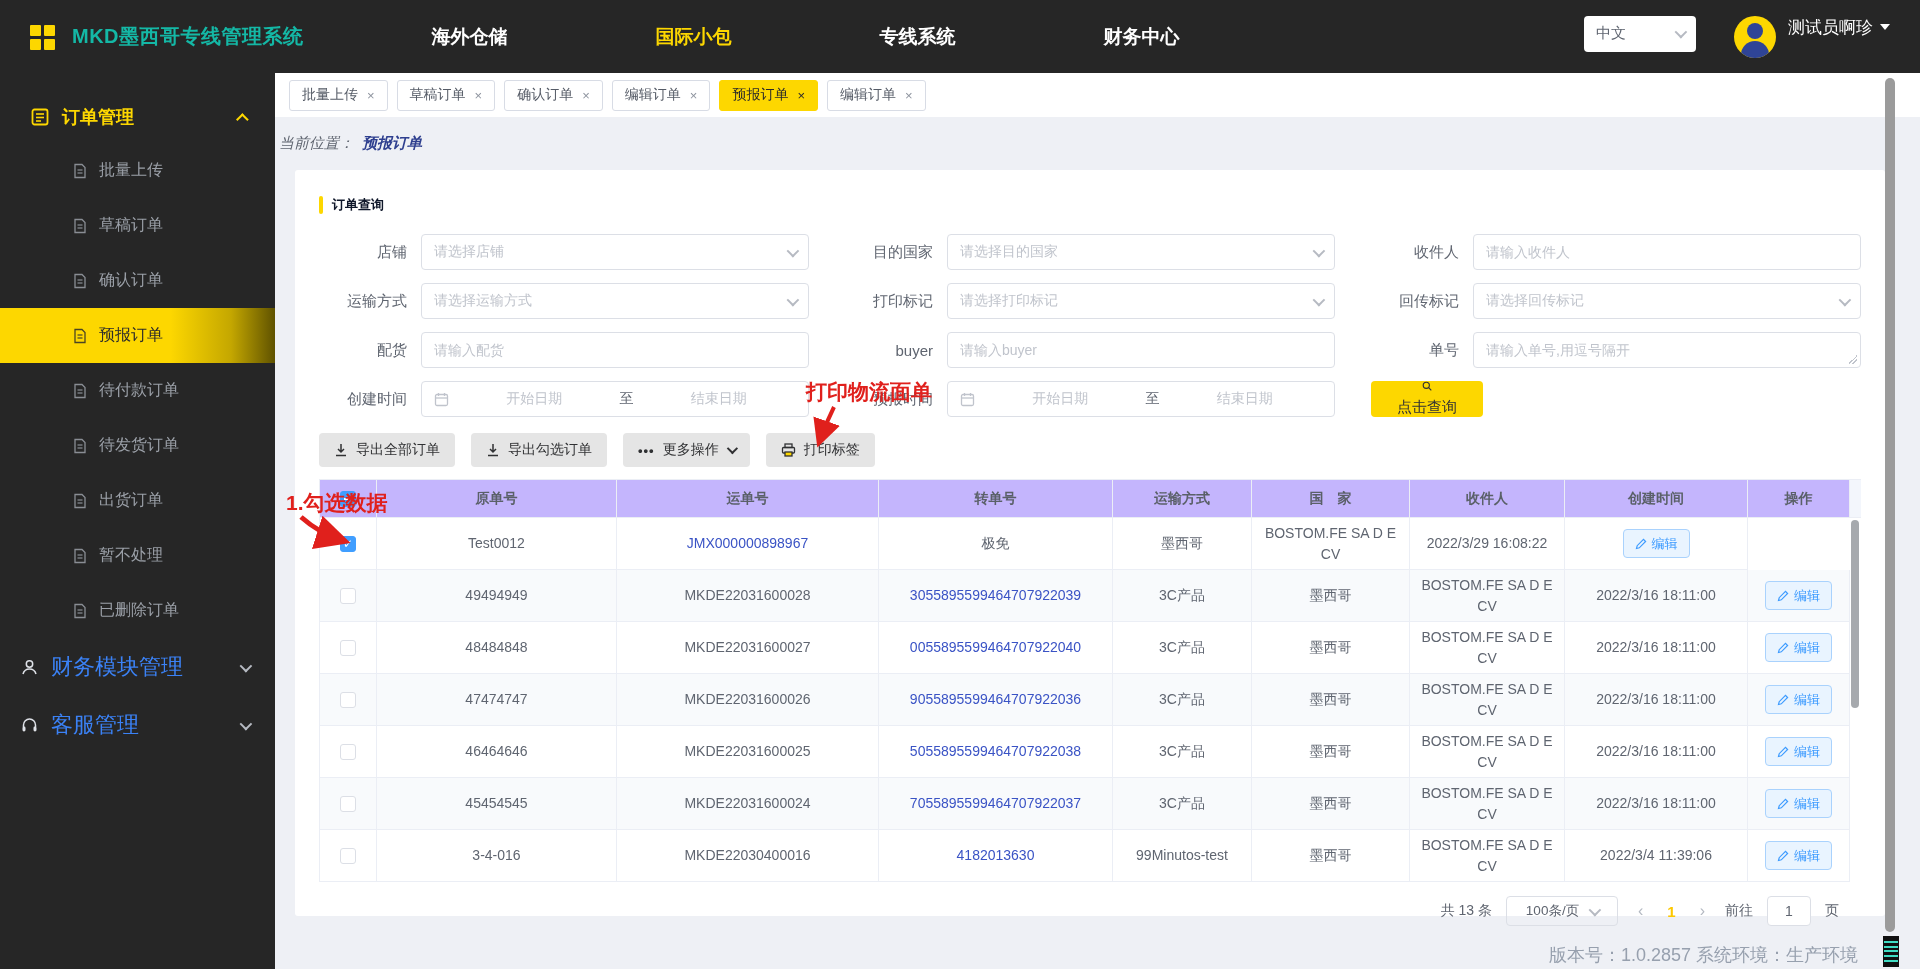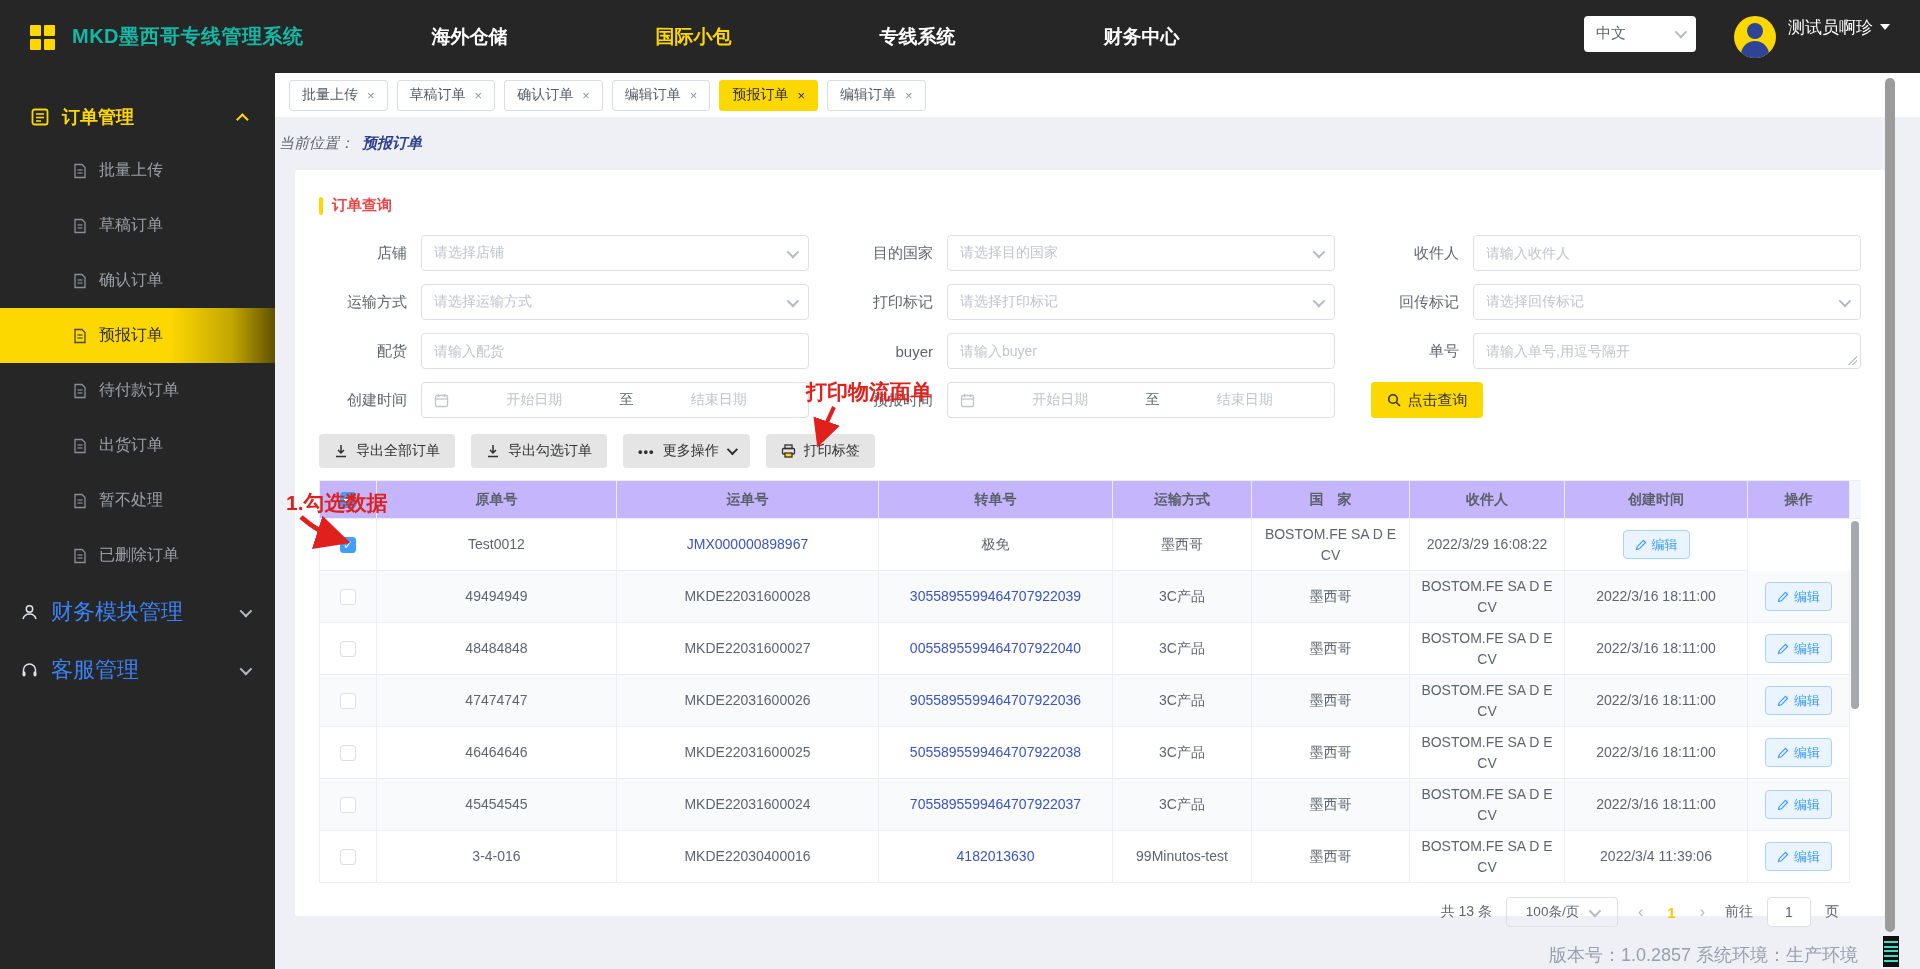--- a/index.html
+++ b/index.html
@@ -52,41 +52,41 @@
   .tabstrip { height:44px; background:#fff; display:flex; align-items:center; padding-left:14px; gap:9px; }
   .tab { height:31px; display:flex; align-items:center; padding:0 12px; border:1px solid #d8dce5;
     border-radius:3px; background:#fff; font-size:14px; color:#555b66; cursor:pointer; gap:9px; }
   .tab .x { font-size:13px; color:#8d939e; cursor:pointer; }
   .tab.active { background:#fdd700; border-color:#fdd700; color:#2a2a2a; }
   .tab.active .x { color:#2a2a2a; }
   .breadcrumb { height:52px; display:flex; align-items:center; padding-left:4px; font-size:15px; color:#5f6570;font-style:italic; }
   .breadcrumb b { color:#2e3f8f; margin-left:8px; font-weight:700; }
 
   .card { margin:1px 35px 0 20px; background:#fff; border-radius:3px; padding:26px 24px 14px; height:746px; position:relative; }
-  .sec-title { display:flex; align-items:center; font-size:15px; font-weight:700; color:#ef4444; }
+  .sec-title { display:flex; align-items:center; font-size:13px; font-weight:700; color:#0f172a; }
   .sec-title .bar { width:4px; height:18px; background:#fdd700; border-radius:2px; margin-right:9px; }
 
   .form { margin-top:20px; display:grid; grid-template-columns:1fr 1fr 1fr; column-gap:36px; row-gap:13px; }
   .field { display:flex; align-items:center; }
   .field .flabel { width:88px; text-align:right; margin-right:14px; font-size:15px; color:#5f6570; flex:none; }
   .ctrl { flex:1; height:36px; border:1px solid #dcdfe6; border-radius:4px; background:#fff;
     display:flex; align-items:center; padding:0 12px; font-size:14px; color:#5f6570; }
   .ctrl input { border:none; outline:none; width:100%; font-size:14px; color:#5f6570; font-family:inherit; background:transparent; }
   .ctrl input::placeholder { color:#c0c4cc; }
   .ctrl .ph { color:#c0c4cc; }
   .ctrl.select { cursor:pointer; justify-content:space-between; }
   .ctrl.textarea { position:relative; }
   .grip { position:absolute; right:3px; bottom:3px; width:9px; height:9px;
     background:linear-gradient(135deg,transparent 50%,#c0c4cc 50%,#c0c4cc 58%,transparent 58%,transparent 72%,#c0c4cc 72%,#c0c4cc 80%,transparent 80%); cursor:se-resize; }
   .daterange { gap:8px; }
   .daterange .dph { flex:1; text-align:center; color:#c0c4cc; }
   .daterange .to { color:#5f6570; }
   .btn-query { grid-column:3; justify-self:start; height:36px; width:112px; background:#fdd700;
     border:none; border-radius:4px; font-size:15px; color:#303133; cursor:pointer;
-    display:flex; align-items:center; justify-content:center; gap:7px; font-family:inherit; }
+    display:flex; align-items:center; justify-content:center; gap:7px; font-family:inherit;flex-direction:column; }
 
   .toolbar { margin-top:16px; display:flex; gap:16px; }
   .btn-yellow { height:34px; background:#e5e5e5; border:none; border-radius:4px; padding:0 15px;
     font-size:14px; color:#303133; cursor:pointer; display:flex; align-items:center; gap:8px; font-family:inherit; }
   .dots { letter-spacing:1px; font-weight:700; font-size:13px; }
   .chev-dn-dark { width:8px; height:8px; border-right:2px solid #303133; border-bottom:2px solid #303133;
     transform:rotate(45deg) translateY(-2px); display:inline-block; }
 
   
   .tablewrap { margin-top:12px; position:relative; border-top:1px solid #ebeef5; }
@@ -219,20 +219,30 @@
   </div>
   <div class="menu-item">
     <span class="dicon">
         <svg width="16" height="16" viewBox="0 0 16 16">
           <path d="M3 1.5h7l3 3v10H3z" fill="none" stroke="#9ba0a8" stroke-width="1.3"></path>
           <line x1="5.5" y1="7" x2="10.5" y2="7" stroke="#9ba0a8" stroke-width="1.2"></line>
           <line x1="5.5" y1="10" x2="10.5" y2="10" stroke="#9ba0a8" stroke-width="1.2"></line>
         </svg>
       </span>
     <span>待付款订单</span>
+  </div>
+  <div class="menu-item">
+    <span class="dicon">
+        <svg width="16" height="16" viewBox="0 0 16 16">
+          <path d="M3 1.5h7l3 3v10H3z" fill="none" stroke="#9ba0a8" stroke-width="1.3"></path>
+          <line x1="5.5" y1="7" x2="10.5" y2="7" stroke="#9ba0a8" stroke-width="1.2"></line>
+          <line x1="5.5" y1="10" x2="10.5" y2="10" stroke="#9ba0a8" stroke-width="1.2"></line>
+        </svg>
+      </span>
+    <span>待发货订单</span>
   </div>
   <div class="menu-item">
     <span class="dicon">
         <svg width="16" height="16" viewBox="0 0 16 16">
           <path d="M3 1.5h7l3 3v10H3z" fill="none" stroke="#9ba0a8" stroke-width="1.3"></path>
           <line x1="5.5" y1="7" x2="10.5" y2="7" stroke="#9ba0a8" stroke-width="1.2"></line>
           <line x1="5.5" y1="10" x2="10.5" y2="10" stroke="#9ba0a8" stroke-width="1.2"></line>
         </svg>
       </span>
     <span>出货订单</span>

